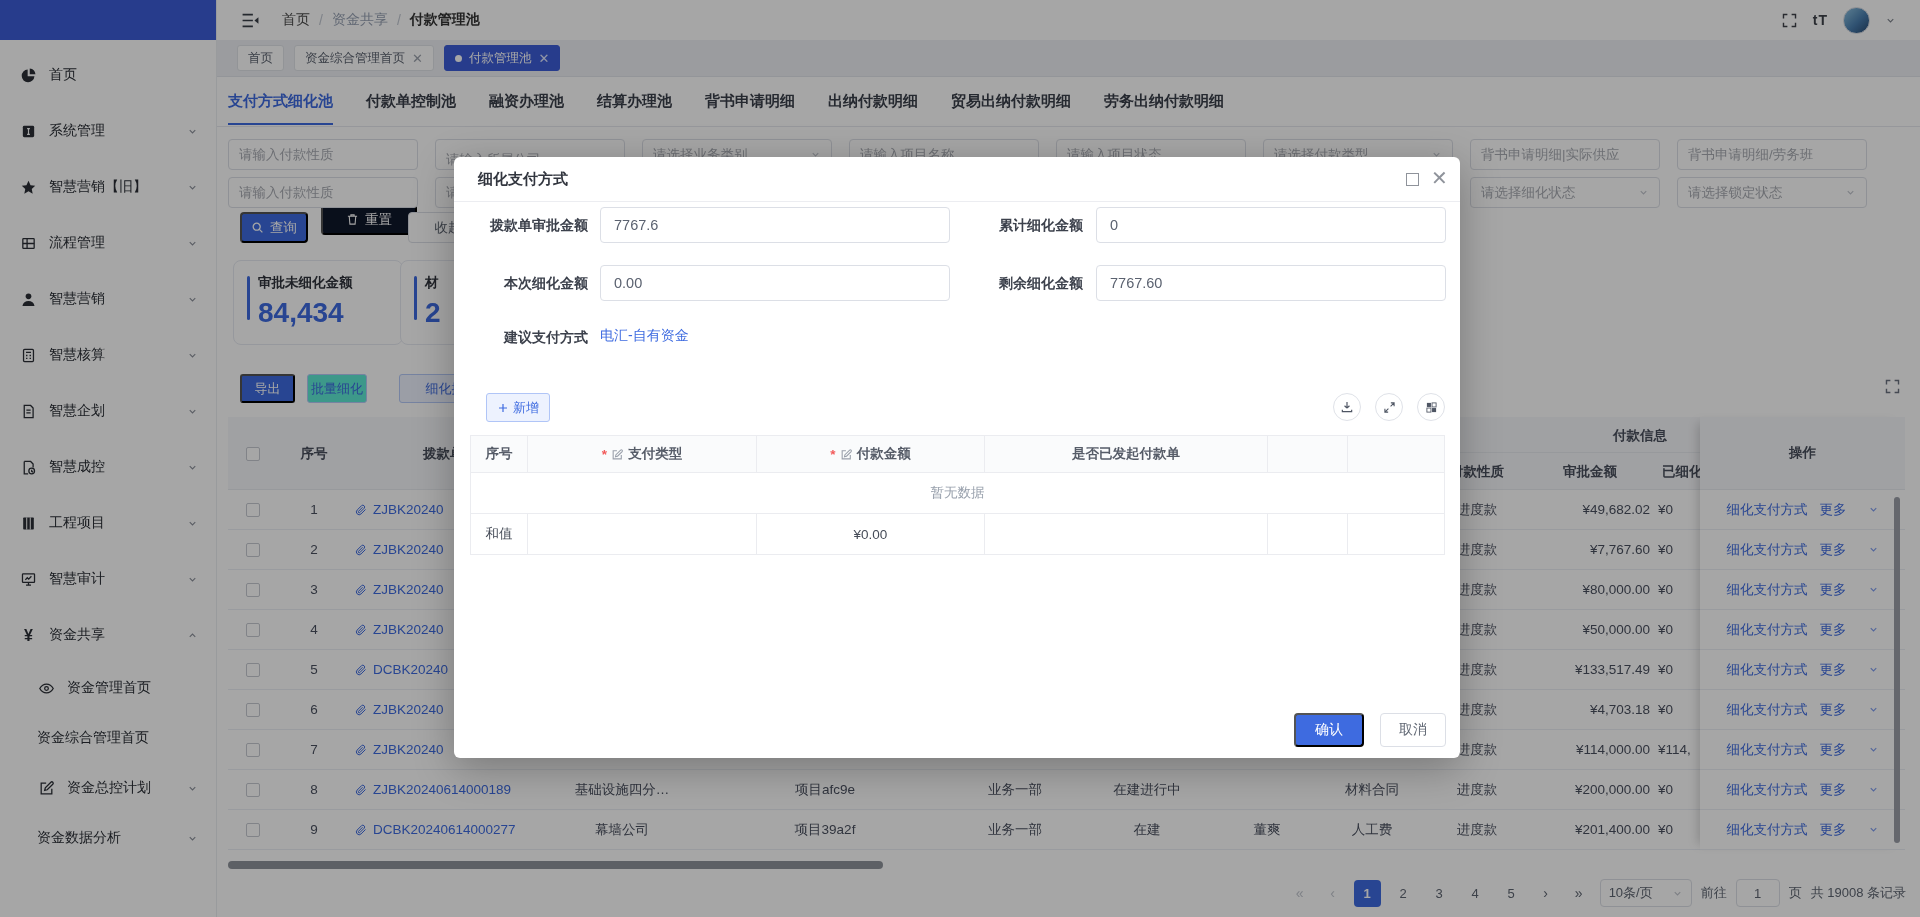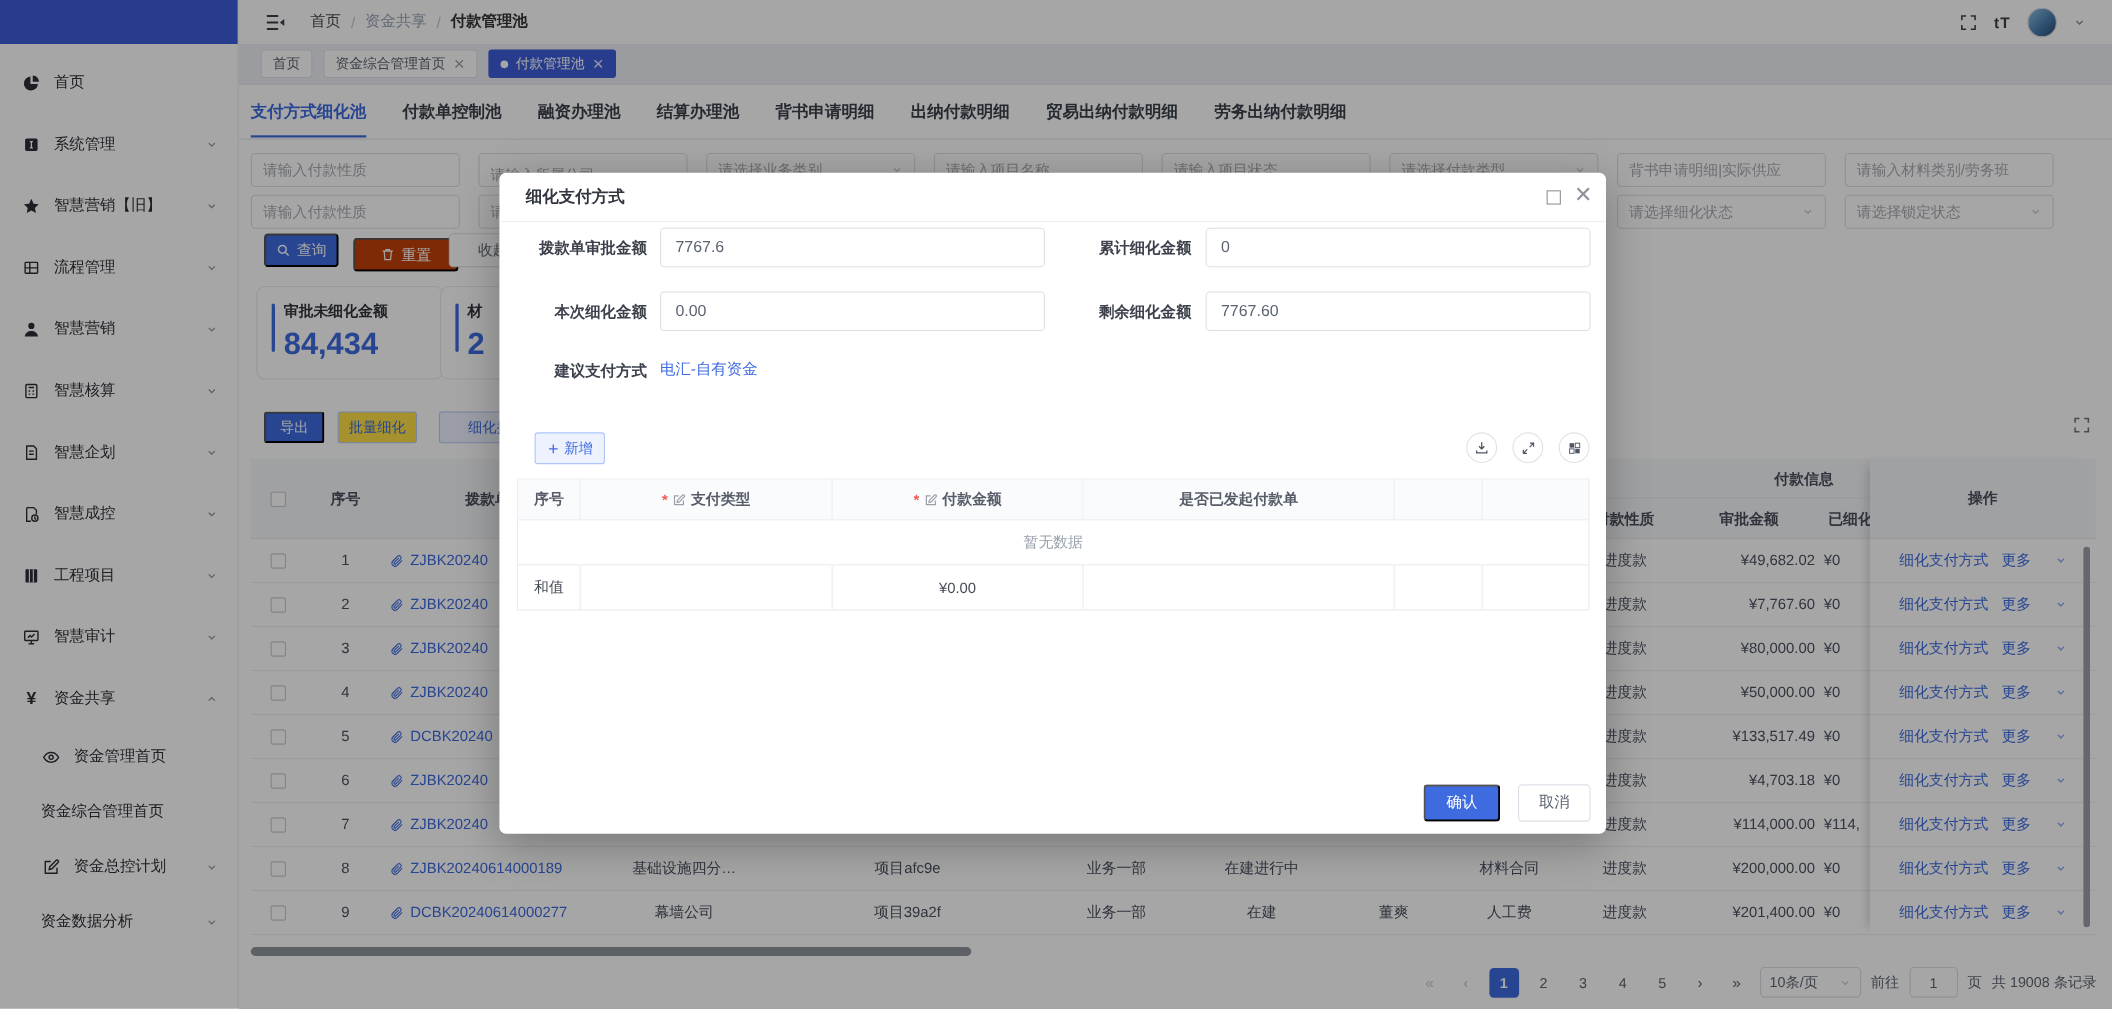--- a/index.html
+++ b/index.html
@@ -51,34 +51,34 @@
 
   
   .finput{position:absolute;width:190px;height:31px;border:1px solid #dcdfe6;border-radius:4px;background:#fff;
           display:flex;align-items:center;padding:0 10px;color:#a8abb2;font-size:13.5px;overflow:hidden}
   .finput .ph{flex:1;white-space:nowrap;overflow:hidden}
   .finput .fcaret{color:#c0c4cc;display:flex;flex:none}
 
   
   .qbtn{position:absolute;height:31px;border-radius:4px;font-size:13.5px;display:flex;align-items:center;justify-content:center;gap:6px;cursor:pointer}
   #btn-query{left:240px;top:212px;width:68px;background:#3e6be0;color:#fff}
-  #btn-reset{left:321px;top:216px;width:96px;background:#c2410c;color:#fff}
+  #btn-reset{left:321px;top:204px;width:96px;background:#0f172a;color:#fff}
   #btn-collapse{left:408px;top:212px;width:80px;background:#fff;border:1px solid #dcdfe6;color:#5f6672}
 
   
   .card{position:absolute;top:260px;width:170px;height:85px;background:#fff;border:1px solid #e7eaf1;border-radius:8px;padding-top:13px}
   .card .bar{position:absolute;left:13px;top:15px;width:3px;height:44px;background:#3e6be0;border-radius:2px}
   .card .cl{margin-left:24px;font-size:13.5px;font-weight:600;color:#30343c;white-space:nowrap}
   .card .cv{margin-left:24px;margin-top:5px;font-size:28px;font-weight:600;color:#3e6be0}
   #card1{left:233px}#card2{left:400px}
 
   
   .abtn{position:absolute;top:374px;height:29px;border-radius:3px;font-size:13px;display:flex;align-items:center;justify-content:center;cursor:pointer;white-space:nowrap;overflow:hidden}
   #ab-export{left:240px;width:55px;background:#3e6be0;color:#fff}
-  #ab-batch{left:307px;width:72px;background:#fde047;border:1px solid #b5c9f8;color:#3e6be0}
+  #ab-batch{left:307px;width:60px;background:#5eead4;border:1px solid #b5c9f8;color:#3e6be0}
   #ab-refinectl{left:399px;width:92px;background:#eef3ff;border:1px solid #b5c9f8;color:#3e6be0}
 
   
   #thead{position:absolute;left:228px;top:417px;width:1677px;height:73px;background:#f6f7fa;border-bottom:1px solid #e8ebf0;font-size:13.5px;font-weight:600;color:#494f5c}
   .cbx{width:14px;height:14px;border:1px solid #c6cad2;border-radius:2px;background:#fff}
   #thead .cbx{position:absolute;left:18px;top:30px}
   .thc{position:absolute;white-space:nowrap}
   #th-no{left:50px;top:0;width:72px;line-height:73px;text-align:center}
   #th-order{left:122px;top:0;width:200px;line-height:73px;text-align:center;overflow:hidden}
   #th-group{left:1202px;top:0;width:420px;height:36px;line-height:38px;text-align:center;border-bottom:1px solid #e8ebf0}
@@ -753,21 +753,21 @@
       <span class="fcaret">
         <svg width="11" height="11" viewBox="0 0 24 24" fill="none" stroke="currentColor" stroke-width="2.4">
           <path d="M6 9l6 6 6-6"></path>
         </svg>
       </span>
     </div>
     <div class="finput" style="left: 1470px; top: 139px;">
       <span class="ph">背书申请明细|实际供应</span>
     </div>
     <div class="finput" style="left: 1677px; top: 139px;">
-      <span class="ph">请输入材料类别/劳务班</span>
+      <span class="ph">背书申请明细/劳务班</span>
     </div>
     <div class="finput" style="left: 228px; top: 177px;">
       <span class="ph">请输入付款性质</span>
     </div>
     <div class="finput" style="left: 435px; top: 177px;">
       <span class="ph">请输入</span>
     </div>
     <div class="finput" style="left: 1470px; top: 177px;">
       <span class="ph">请选择细化状态</span>
       <span class="fcaret">

